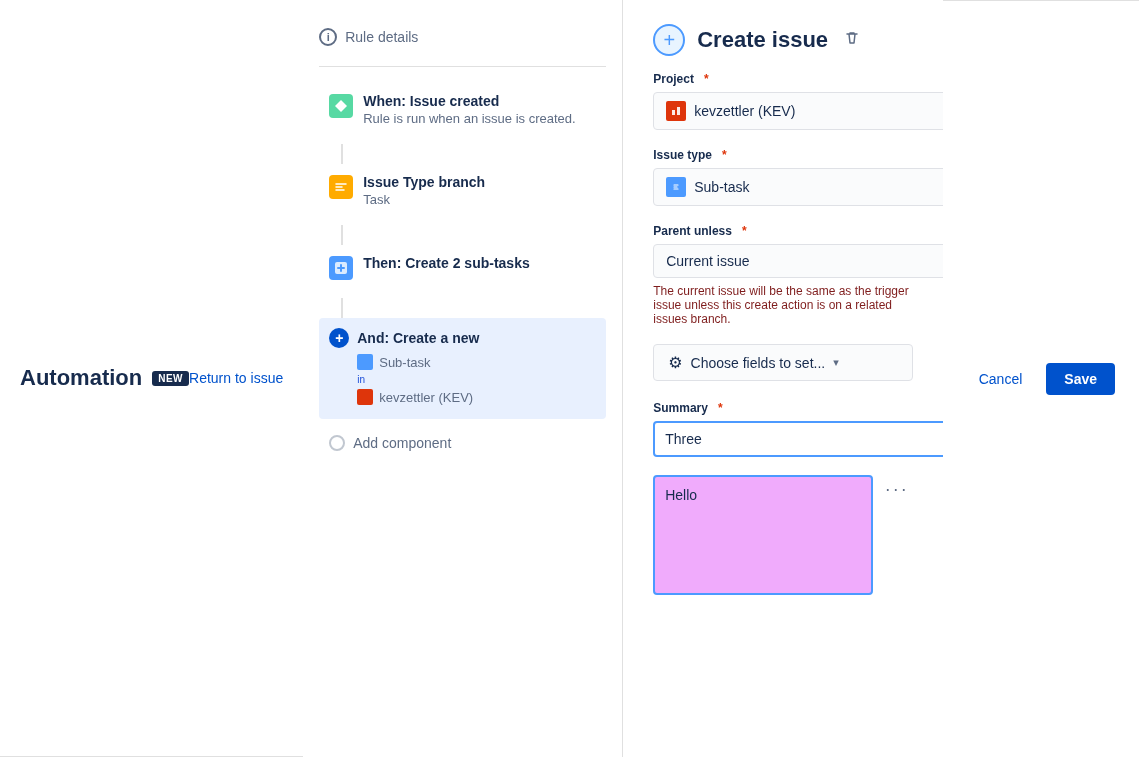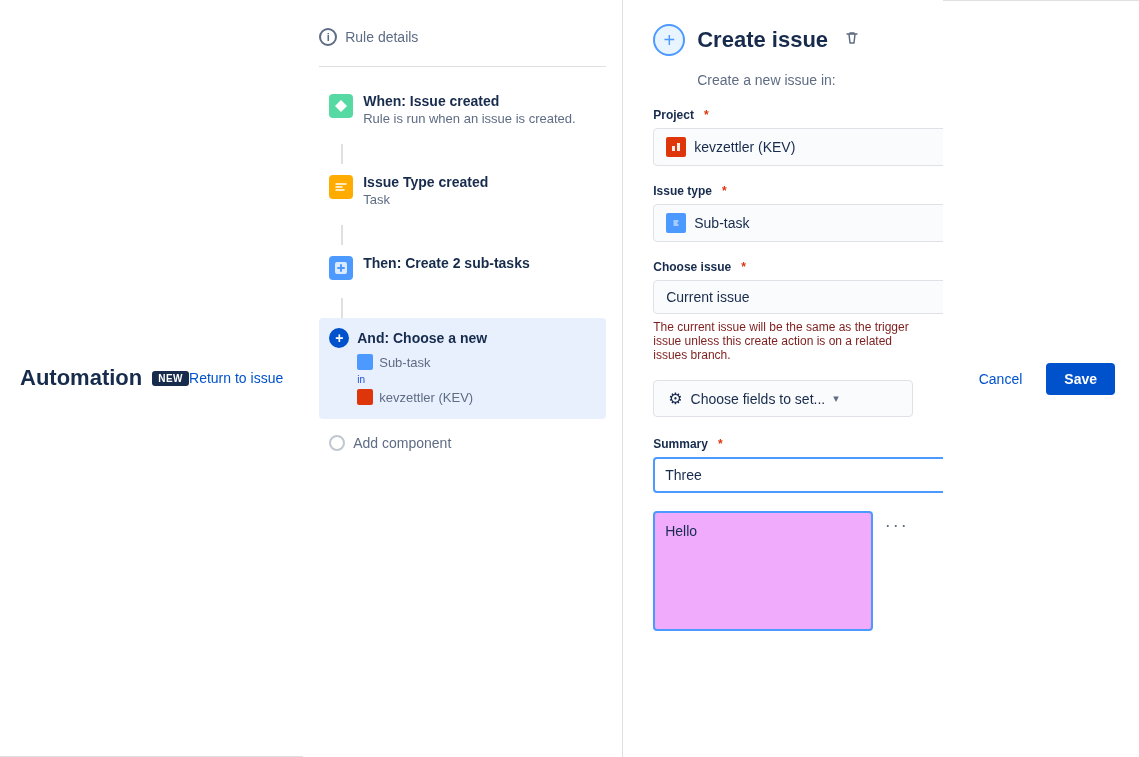--- a/index.html
+++ b/index.html
@@ -122,21 +122,21 @@
       </div>
       <div class="sidebar-connector"></div>
 
       <div class="sidebar-item">
         <div class="sidebar-item-icon icon-orange">
           <svg width="14" height="14" viewBox="0 0 14 14" fill="none">
             <path d="M2 4h10M2 7h6M2 10h8" stroke="white" stroke-width="1.5" stroke-linecap="round"></path>
           </svg>
         </div>
         <div class="sidebar-item-content">
-          <div class="sidebar-item-title">Issue Type created</div>
+          <div class="sidebar-item-title">Issue Type branch</div>
           <div class="sidebar-item-desc">Task</div>
         </div>
       </div>
       <div class="sidebar-connector"></div>
 
       <div class="sidebar-item">
         <div class="sidebar-item-icon icon-blue">
           <svg width="14" height="14" viewBox="0 0 14 14" fill="none">
             <rect x="1" y="1" width="12" height="12" rx="2" fill="white" fill-opacity="0.8"></rect>
             <path d="M7 4v6M4 7h6" stroke="#4c9aff" stroke-width="2" stroke-linecap="round"></path>
@@ -144,21 +144,21 @@
         </div>
         <div class="sidebar-item-content">
           <div class="sidebar-item-title">Then: Create 2 sub-tasks</div>
         </div>
       </div>
       <div class="sidebar-connector"></div>
 
       <div class="and-create-item">
         <div class="and-create-header">
           <div class="and-create-icon">+</div>
-          <span class="and-create-title">And: Choose a new</span>
+          <span class="and-create-title">And: Create a new</span>
         </div>
         <div class="and-create-details">
           <div class="detail-row">
             <div class="mini-icon mini-icon-blue"></div>
             <span>Sub-task</span>
           </div>
           <div style="font-size:10px; color:#1d4ed8; margin-bottom: 4px;">in</div>
           <div class="detail-row">
             <div class="mini-icon mini-icon-red"></div>
             <span>kevzettler (KEV)</span>
@@ -178,21 +178,20 @@
       <div class="panel-header">
         <div class="panel-add-btn">+</div>
         <span class="panel-title">Create issue</span>
         <button class="panel-delete-btn" title="Delete">
           <svg width="16" height="16" viewBox="0 0 16 16" fill="none">
             <path d="M3 4h10M6 4V3h4v1M5 4l1 9h4l1-9" stroke="#5e6c84" stroke-width="1.5" stroke-linecap="round" stroke-linejoin="round"></path>
           </svg>
         </button>
       </div>
 
-      <div class="panel-subtitle">Create a new issue in:</div>
 
       <div class="form-section">
 
         <div class="form-group">
           <div class="form-label">
             <span>Project</span>
             <span class="required-star">*</span>
           </div>
           <div class="form-select">
             <div class="select-left">
@@ -223,21 +222,21 @@
                 </svg>
               </div>
               <span>Sub-task</span>
             </div>
             <span class="chevron-down">▾</span>
           </div>
         </div>
 
         <div class="form-group">
           <div class="form-label">
-            <span>Choose issue</span>
+            <span>Parent unless</span>
             <span class="required-star">*</span>
           </div>
           <div class="form-select">
             <div class="select-left">
               <span>Current issue</span>
             </div>
             <span class="chevron-down">▾</span>
           </div>
           <div class="parent-issue-note">The current issue will be the same as the trigger issue unless this create action is on a related issues branch.</div>
         </div>

